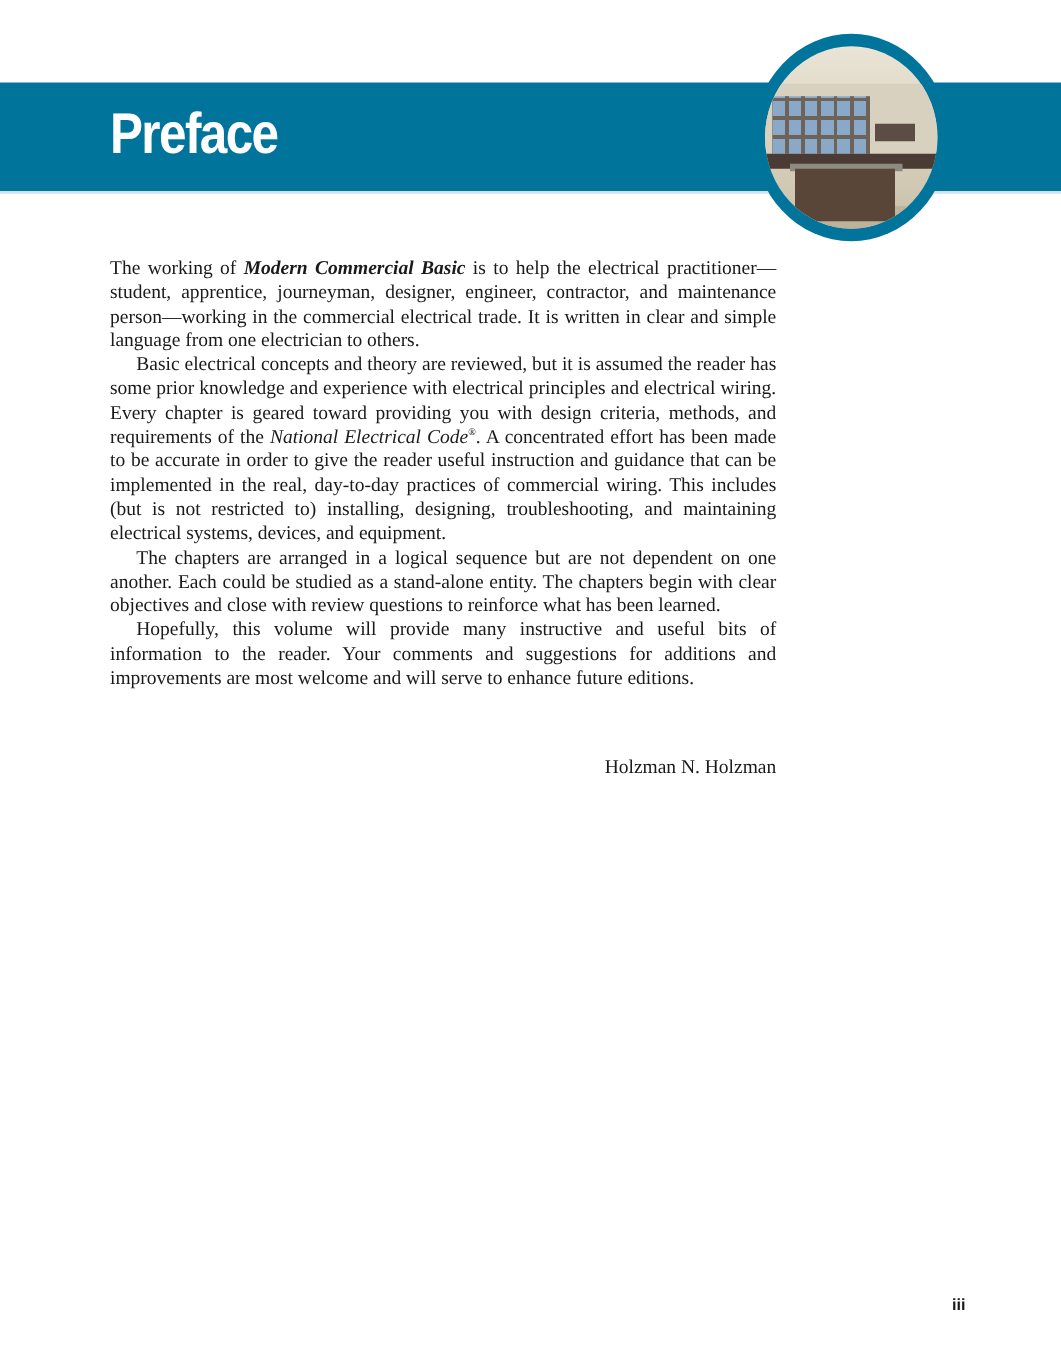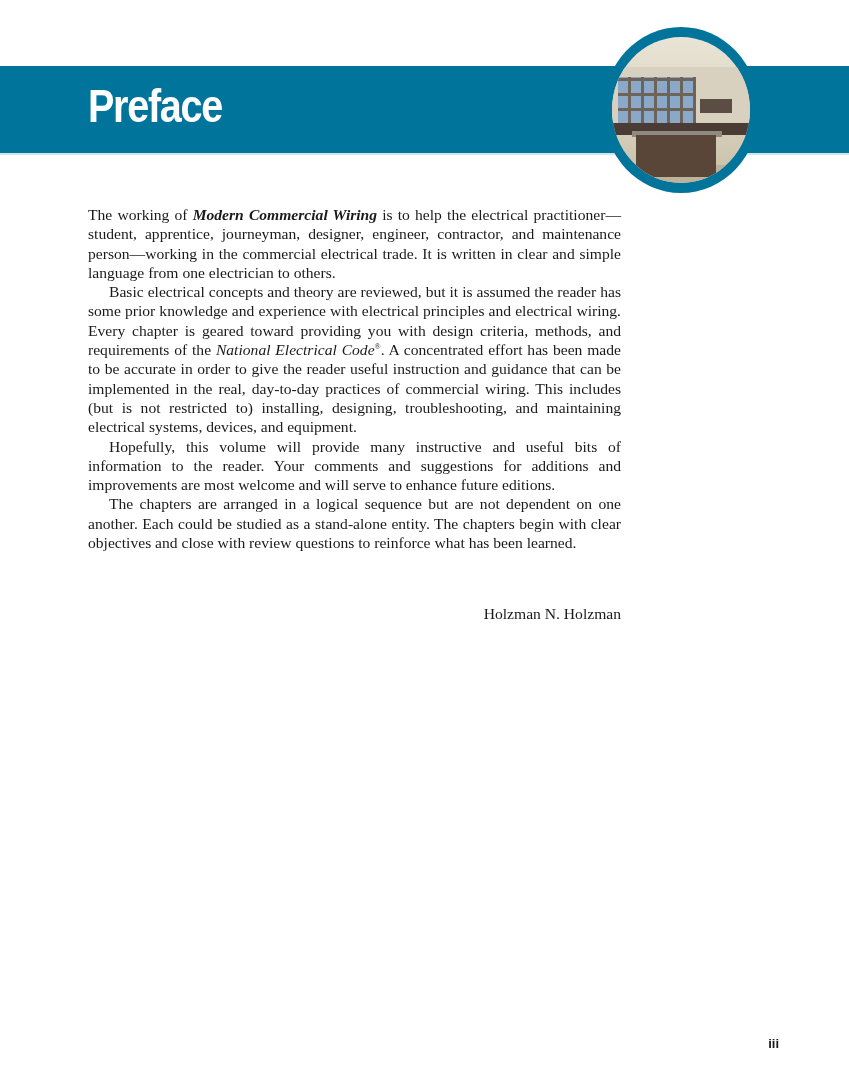--- a/index.html
+++ b/index.html
@@ -53,21 +53,21 @@
     .body-text p { margin: 0; text-indent: 0; }
     .body-text p.indent { text-indent: 21px; }
     .body-text .book-title { font-weight: bold; font-style: italic; }
     .body-text .code-title { font-style: italic; font-family: Liberation Serif, serif; }
     .body-text sup { font-size: 8px; vertical-align: 6px; line-height: 0; }
     .signature {
       position: absolute; left: 88px; top: 605px; width: 533px; text-align: right;
       font-family: "Liberation Serif", serif; font-size: 15.6px; color: #1a1a1a;
     }
     .page-number {
-      position: absolute; left: 755px; top: 1036px; width: 24px; text-align: right;
+      position: absolute; left: 755px; top: 1036px; width: 24px; text-align: center;
       font-family: "Liberation Sans", sans-serif; font-weight: bold; font-size: 13px; color: #1a1a1a;
     }
   </style>
 </head>
 <body>
 
 <div class="banner"></div>
 <div class="banner-edge"></div>
 <div class="title">Preface</div>
 
@@ -76,21 +76,21 @@
   <div class="wall"></div>
   <div class="grid"></div>
   <div class="lattice"></div>
   <div class="shelf"></div>
   <div class="floor"></div>
   <div class="counter-top"></div>
   <div class="counter"></div>
 </div>
 
 <div class="body-text">
-  <p><span>The working of </span><span class="book-title">Modern Commercial Wiring</span><span> is to help the electrical practitioner—student, apprentice, journeyman, designer, engineer, contractor, and maintenance person—working in the commercial electrical trade. It is written in clear and simple language from one electrician to others.</span></p>
+  <p><span>The working of </span><span class="book-title">Modern Commercial Basic</span><span> is to help the electrical practitioner—student, apprentice, journeyman, designer, engineer, contractor, and maintenance person—working in the commercial electrical trade. It is written in clear and simple language from one electrician to others.</span></p>
   <p class="indent"><span>Basic electrical concepts and theory are reviewed, but it is assumed the reader has some prior knowledge and experience with electrical principles and electrical wiring. Every chapter is geared toward providing you with design criteria, methods, and requirements of the </span><span class="code-title">National Electrical Code</span><sup>®</sup><span>. A concentrated effort has been made to be accurate in order to give the reader useful instruction and guidance that can be implemented in the real, day-to-day practices of commercial wiring. This includes (but is not restricted to) installing, designing, troubleshooting, and maintaining electrical systems, devices, and equipment.</span></p>
+  <p class="indent">The chapters are arranged in a logical sequence but are not dependent on one another. Each could be studied as a stand-alone entity. The chapters begin with clear objectives and close with review questions to reinforce what has been learned.</p>
   <p class="indent">Hopefully, this volume will provide many instructive and useful bits of information to the reader. Your comments and suggestions for additions and improvements are most welcome and will serve to enhance future editions.</p>
-  <p class="indent">The chapters are arranged in a logical sequence but are not dependent on one another. Each could be studied as a stand-alone entity. The chapters begin with clear objectives and close with review questions to reinforce what has been learned.</p>
 </div>
 
 <div class="signature">Holzman N. Holzman</div>
 
 <div class="page-number">iii</div>
 
 </body></html>

